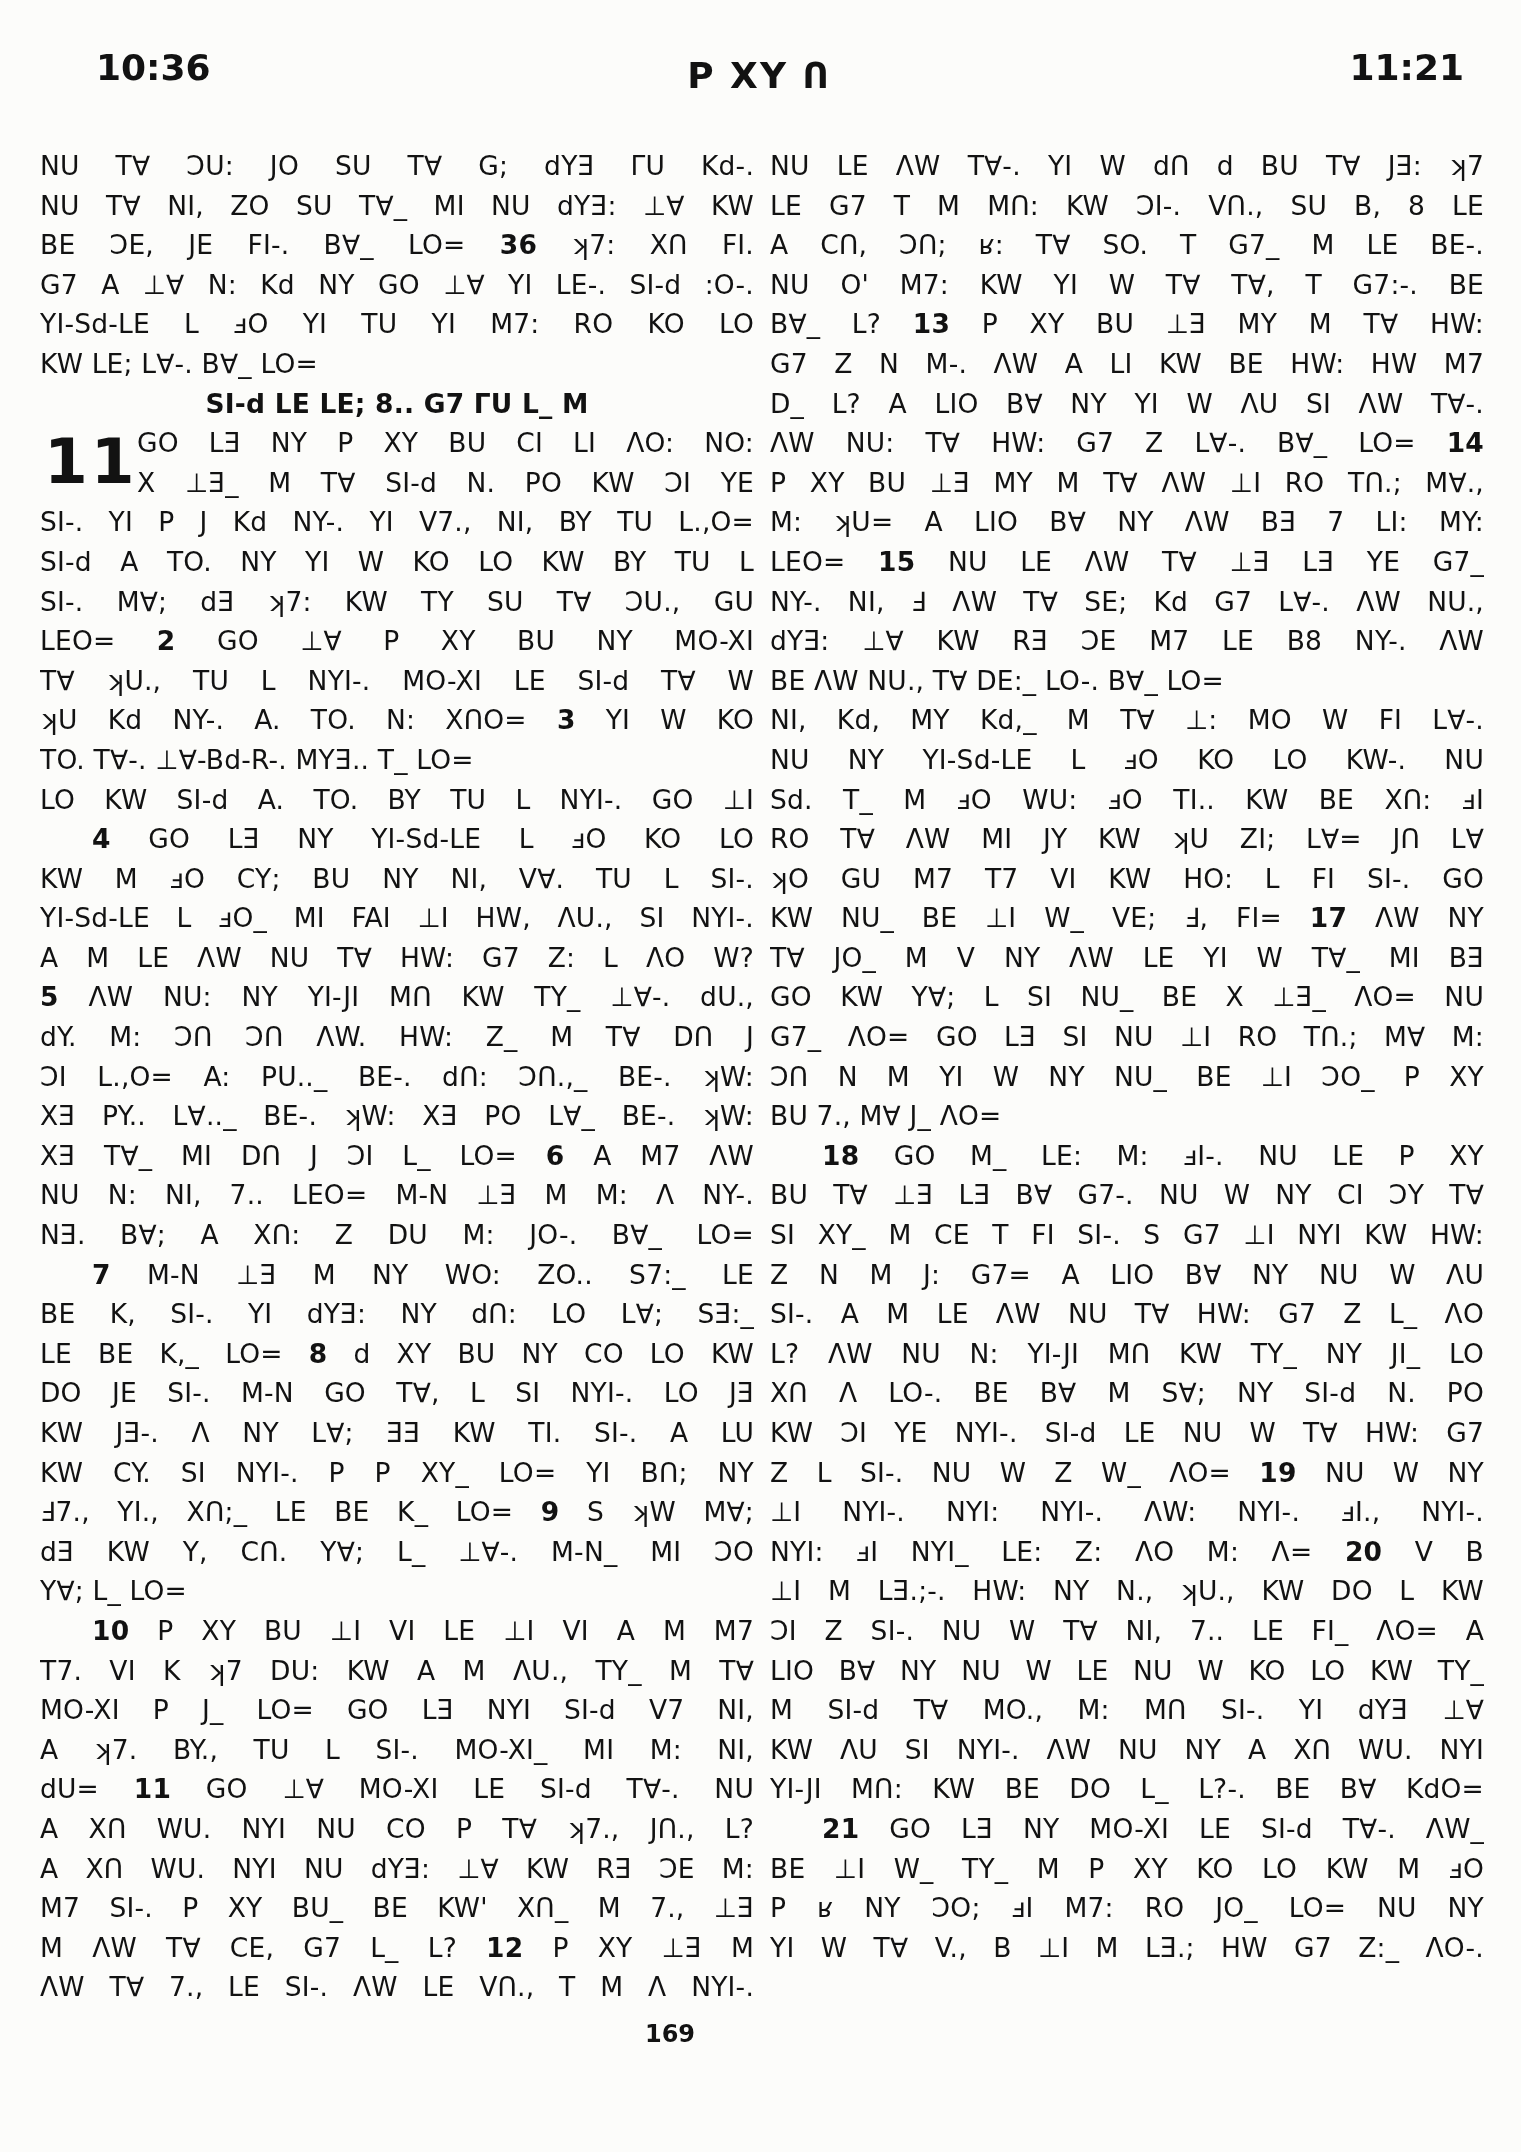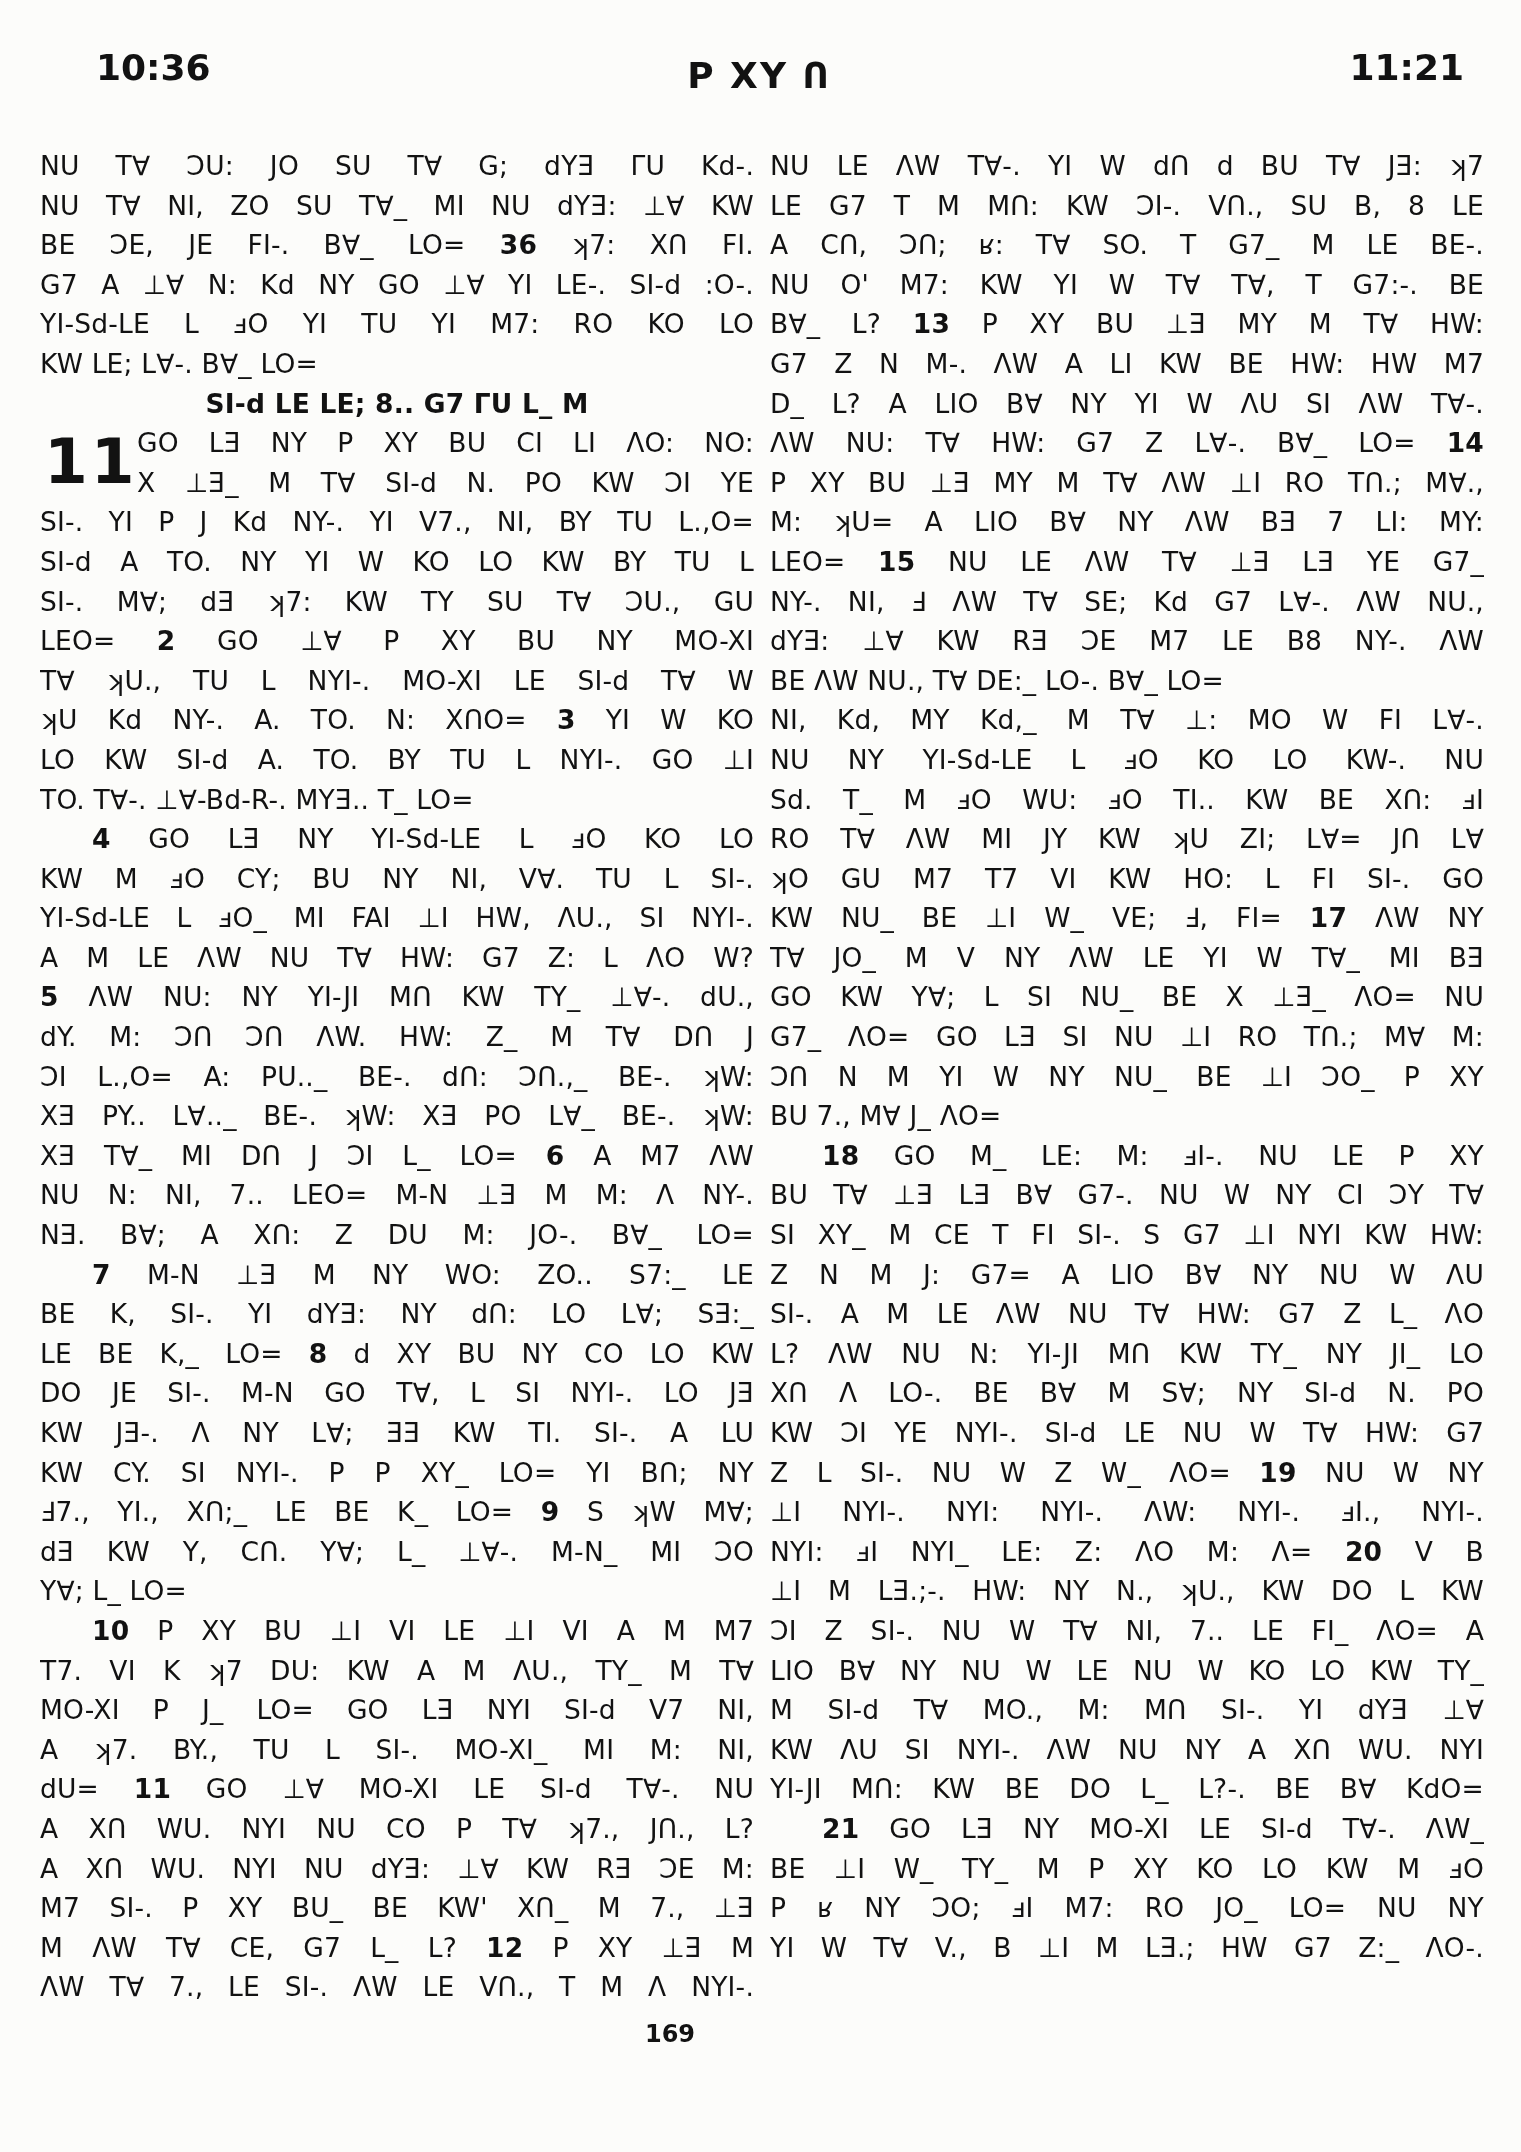--- a/index.html
+++ b/index.html
@@ -66,22 +66,22 @@
         <div class="line short"><span>KW LE; L∀-. B∀_ LO=</span></div>
         <div class="line center"><span>SI-d LE LE; 8.. G7 ΓU L_ M</span></div>
         <div class="line chap"><span>GO LƎ NY P XY BU CI LI ΛO: NO:</span></div>
         <div class="line chap"><span>X ⊥Ǝ_ M T∀ SI-d N. PO KW ƆI YE</span></div>
         <div class="line"><span>SI-. YI P J Kd NY-. YI V7., NI, BY TU L.,O=</span></div>
         <div class="line"><span>SI-d A TO. NY YI W KO LO KW BY TU L</span></div>
         <div class="line"><span>SI-. M∀; dƎ ʞ7: KW TY SU T∀ ƆU., GU</span></div>
         <div class="line"><span>LEO= </span><span class="vnum">2</span><span> GO ⊥∀ P XY BU NY MO-XI</span></div>
         <div class="line"><span>T∀ ʞU., TU L NYI-. MO-XI LE SI-d T∀ W</span></div>
         <div class="line"><span>ʞU Kd NY-. A. TO. N: XՈO= </span><span class="vnum">3</span><span> YI W KO</span></div>
+        <div class="line short"><span>TO. T∀-. ⊥∀-Bd-R-. MYƎ.. T_ LO=</span></div>
         <div class="line"><span>LO KW SI-d A. TO. BY TU L NYI-. GO ⊥I</span></div>
-        <div class="line short"><span>TO. T∀-. ⊥∀-Bd-R-. MYƎ.. T_ LO=</span></div>
         <div class="line ind"><span class="vnum">4</span><span> GO LƎ NY YI-Sd-LE L ⅎO KO LO</span></div>
         <div class="line"><span>KW M ⅎO CY; BU NY NI, V∀. TU L SI-.</span></div>
         <div class="line"><span>YI-Sd-LE L ⅎO_ MI FAI ⊥I HW, ΛU., SI NYI-.</span></div>
         <div class="line"><span>A M LE ΛW NU T∀ HW: G7 Z: L ΛO W?</span></div>
         <div class="line"><span class="vnum">5</span><span> ΛW NU: NY YI-JI MՈ KW TY_ ⊥∀-. dU.,</span></div>
         <div class="line"><span>dY. M: ƆՈ ƆՈ ΛW. HW: Z_ M T∀ DՈ J</span></div>
         <div class="line"><span>ƆI L.,O= A: PU.._ BE-. dՈ: ƆՈ.,_ BE-. ʞW:</span></div>
         <div class="line"><span>XƎ PY.. L∀.._ BE-. ʞW: XƎ PO L∀_ BE-. ʞW:</span></div>
         <div class="line"><span>XƎ T∀_ MI DՈ J ƆI L_ LO= </span><span class="vnum">6</span><span> A M7 ΛW</span></div>
         <div class="line"><span>NU N: NI, 7.. LEO= M-N ⊥Ǝ M M: Λ NY-.</span></div>

